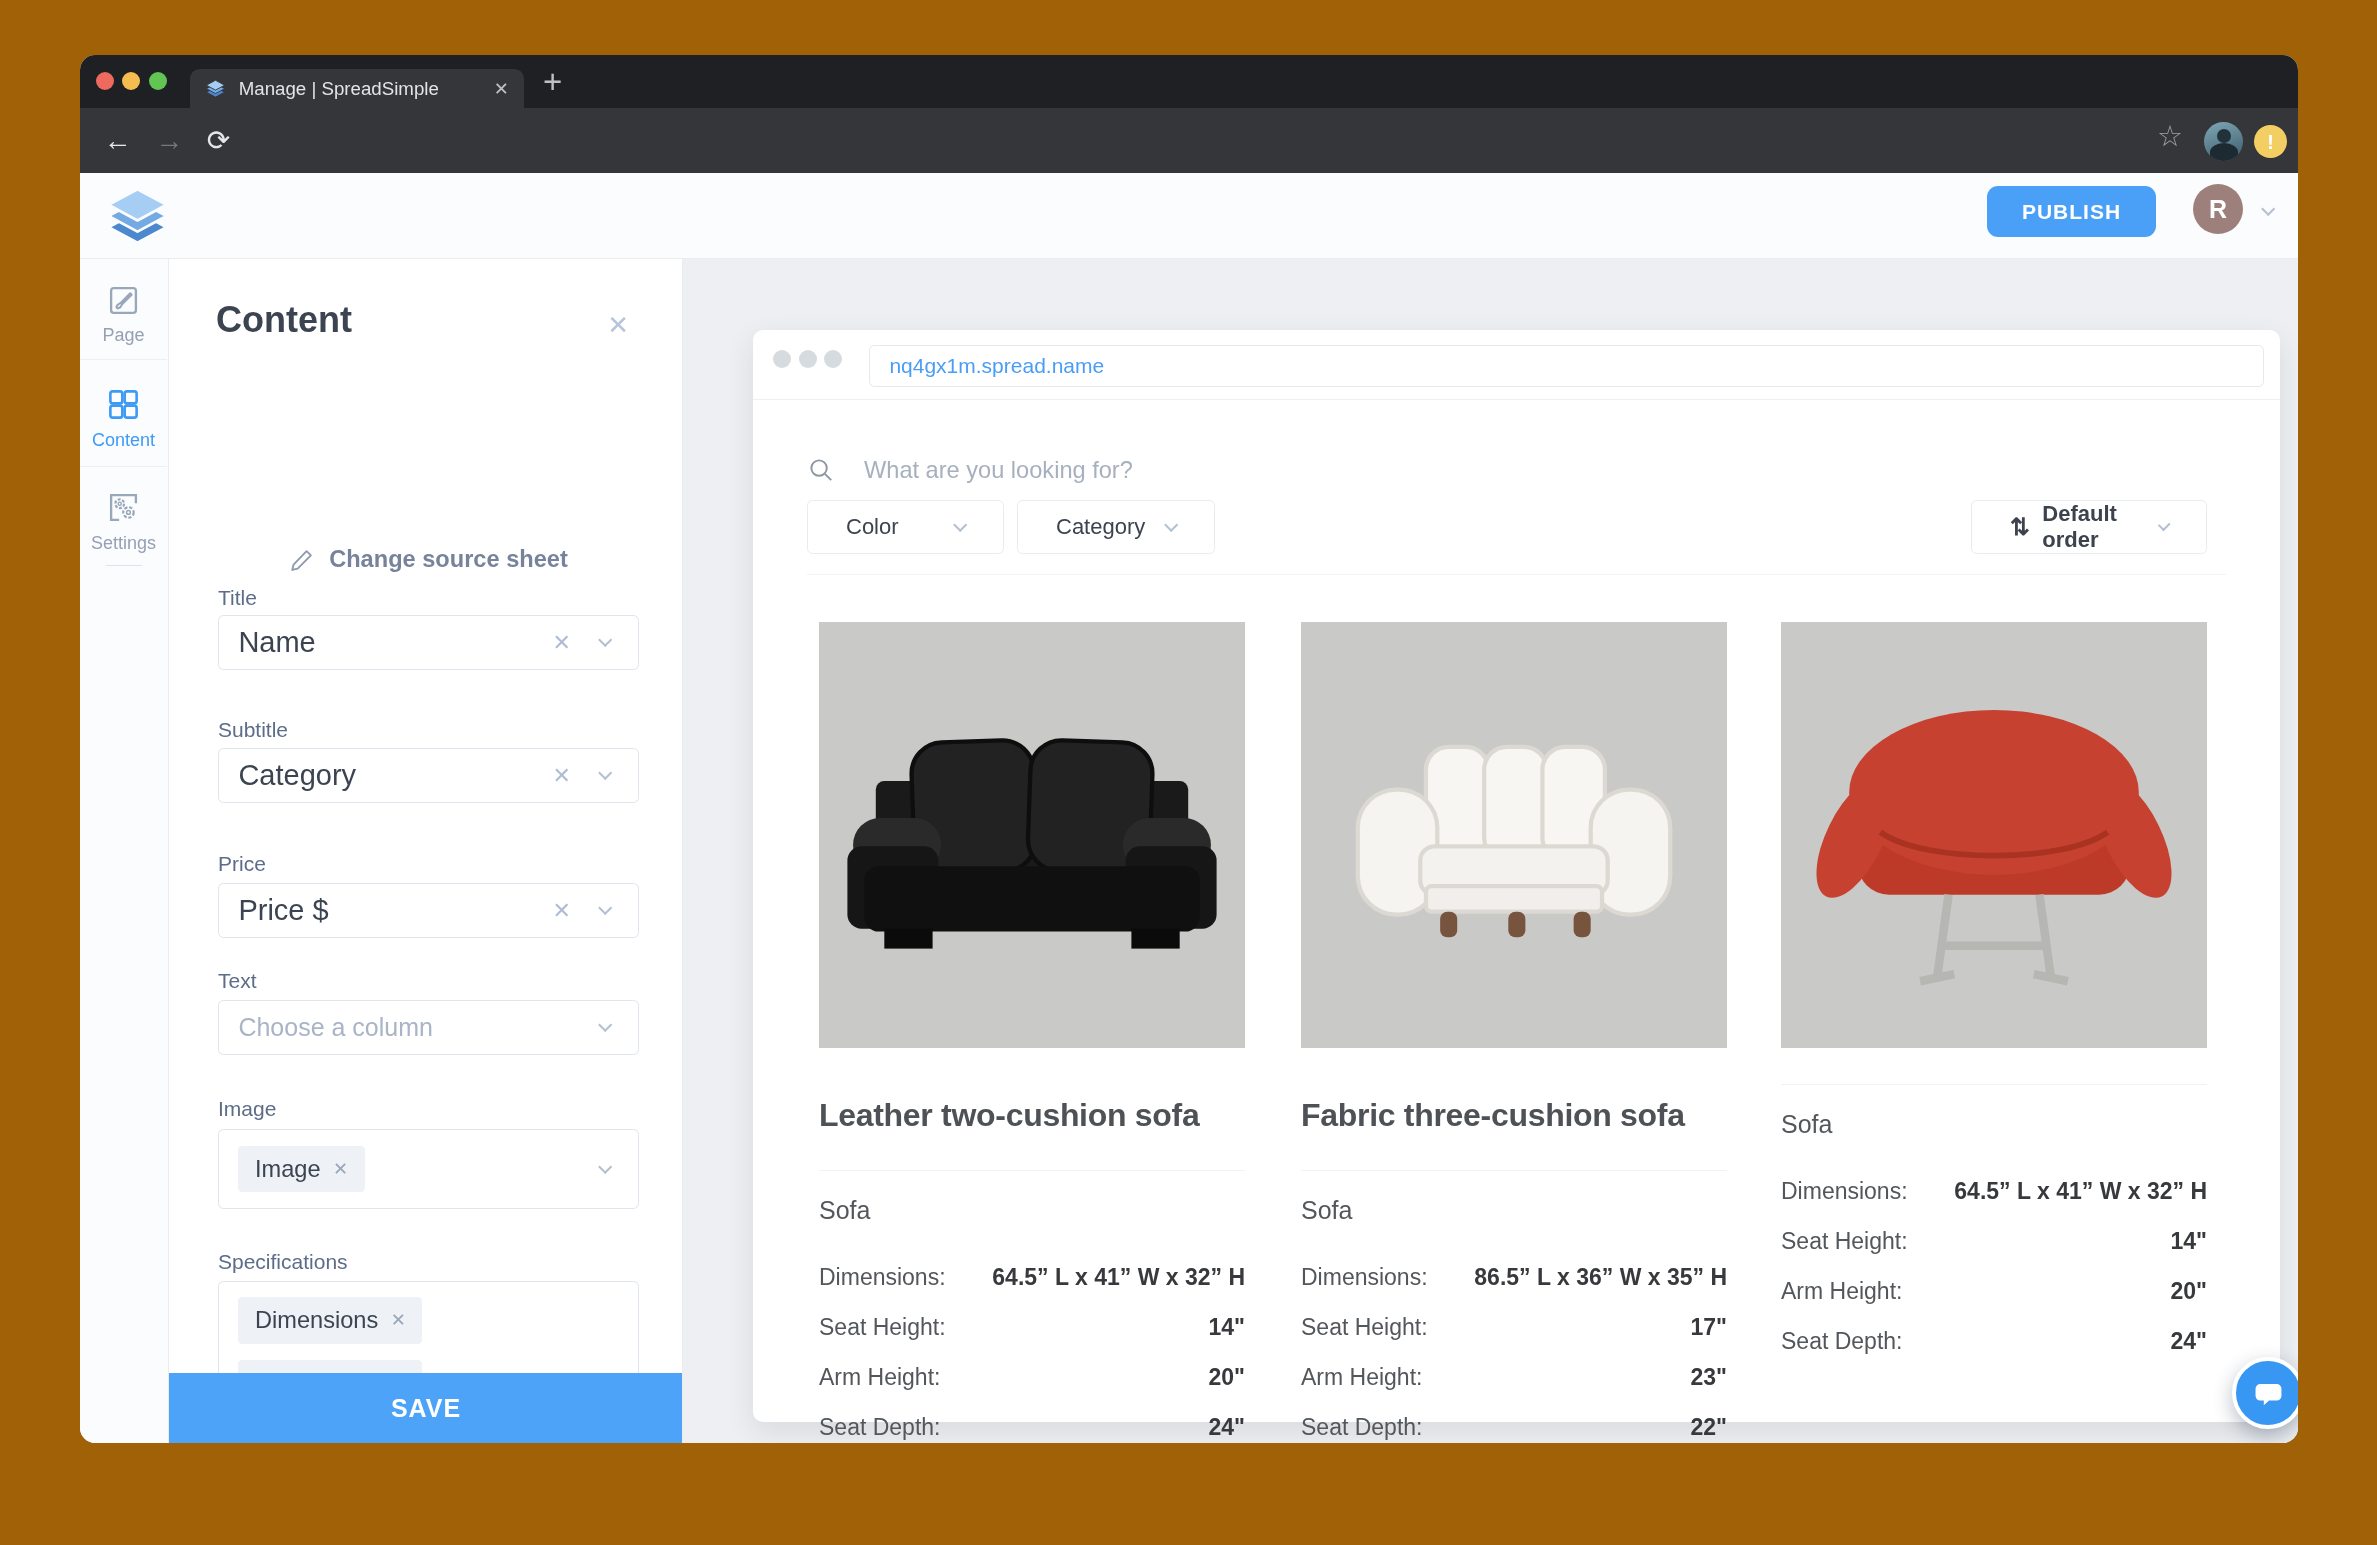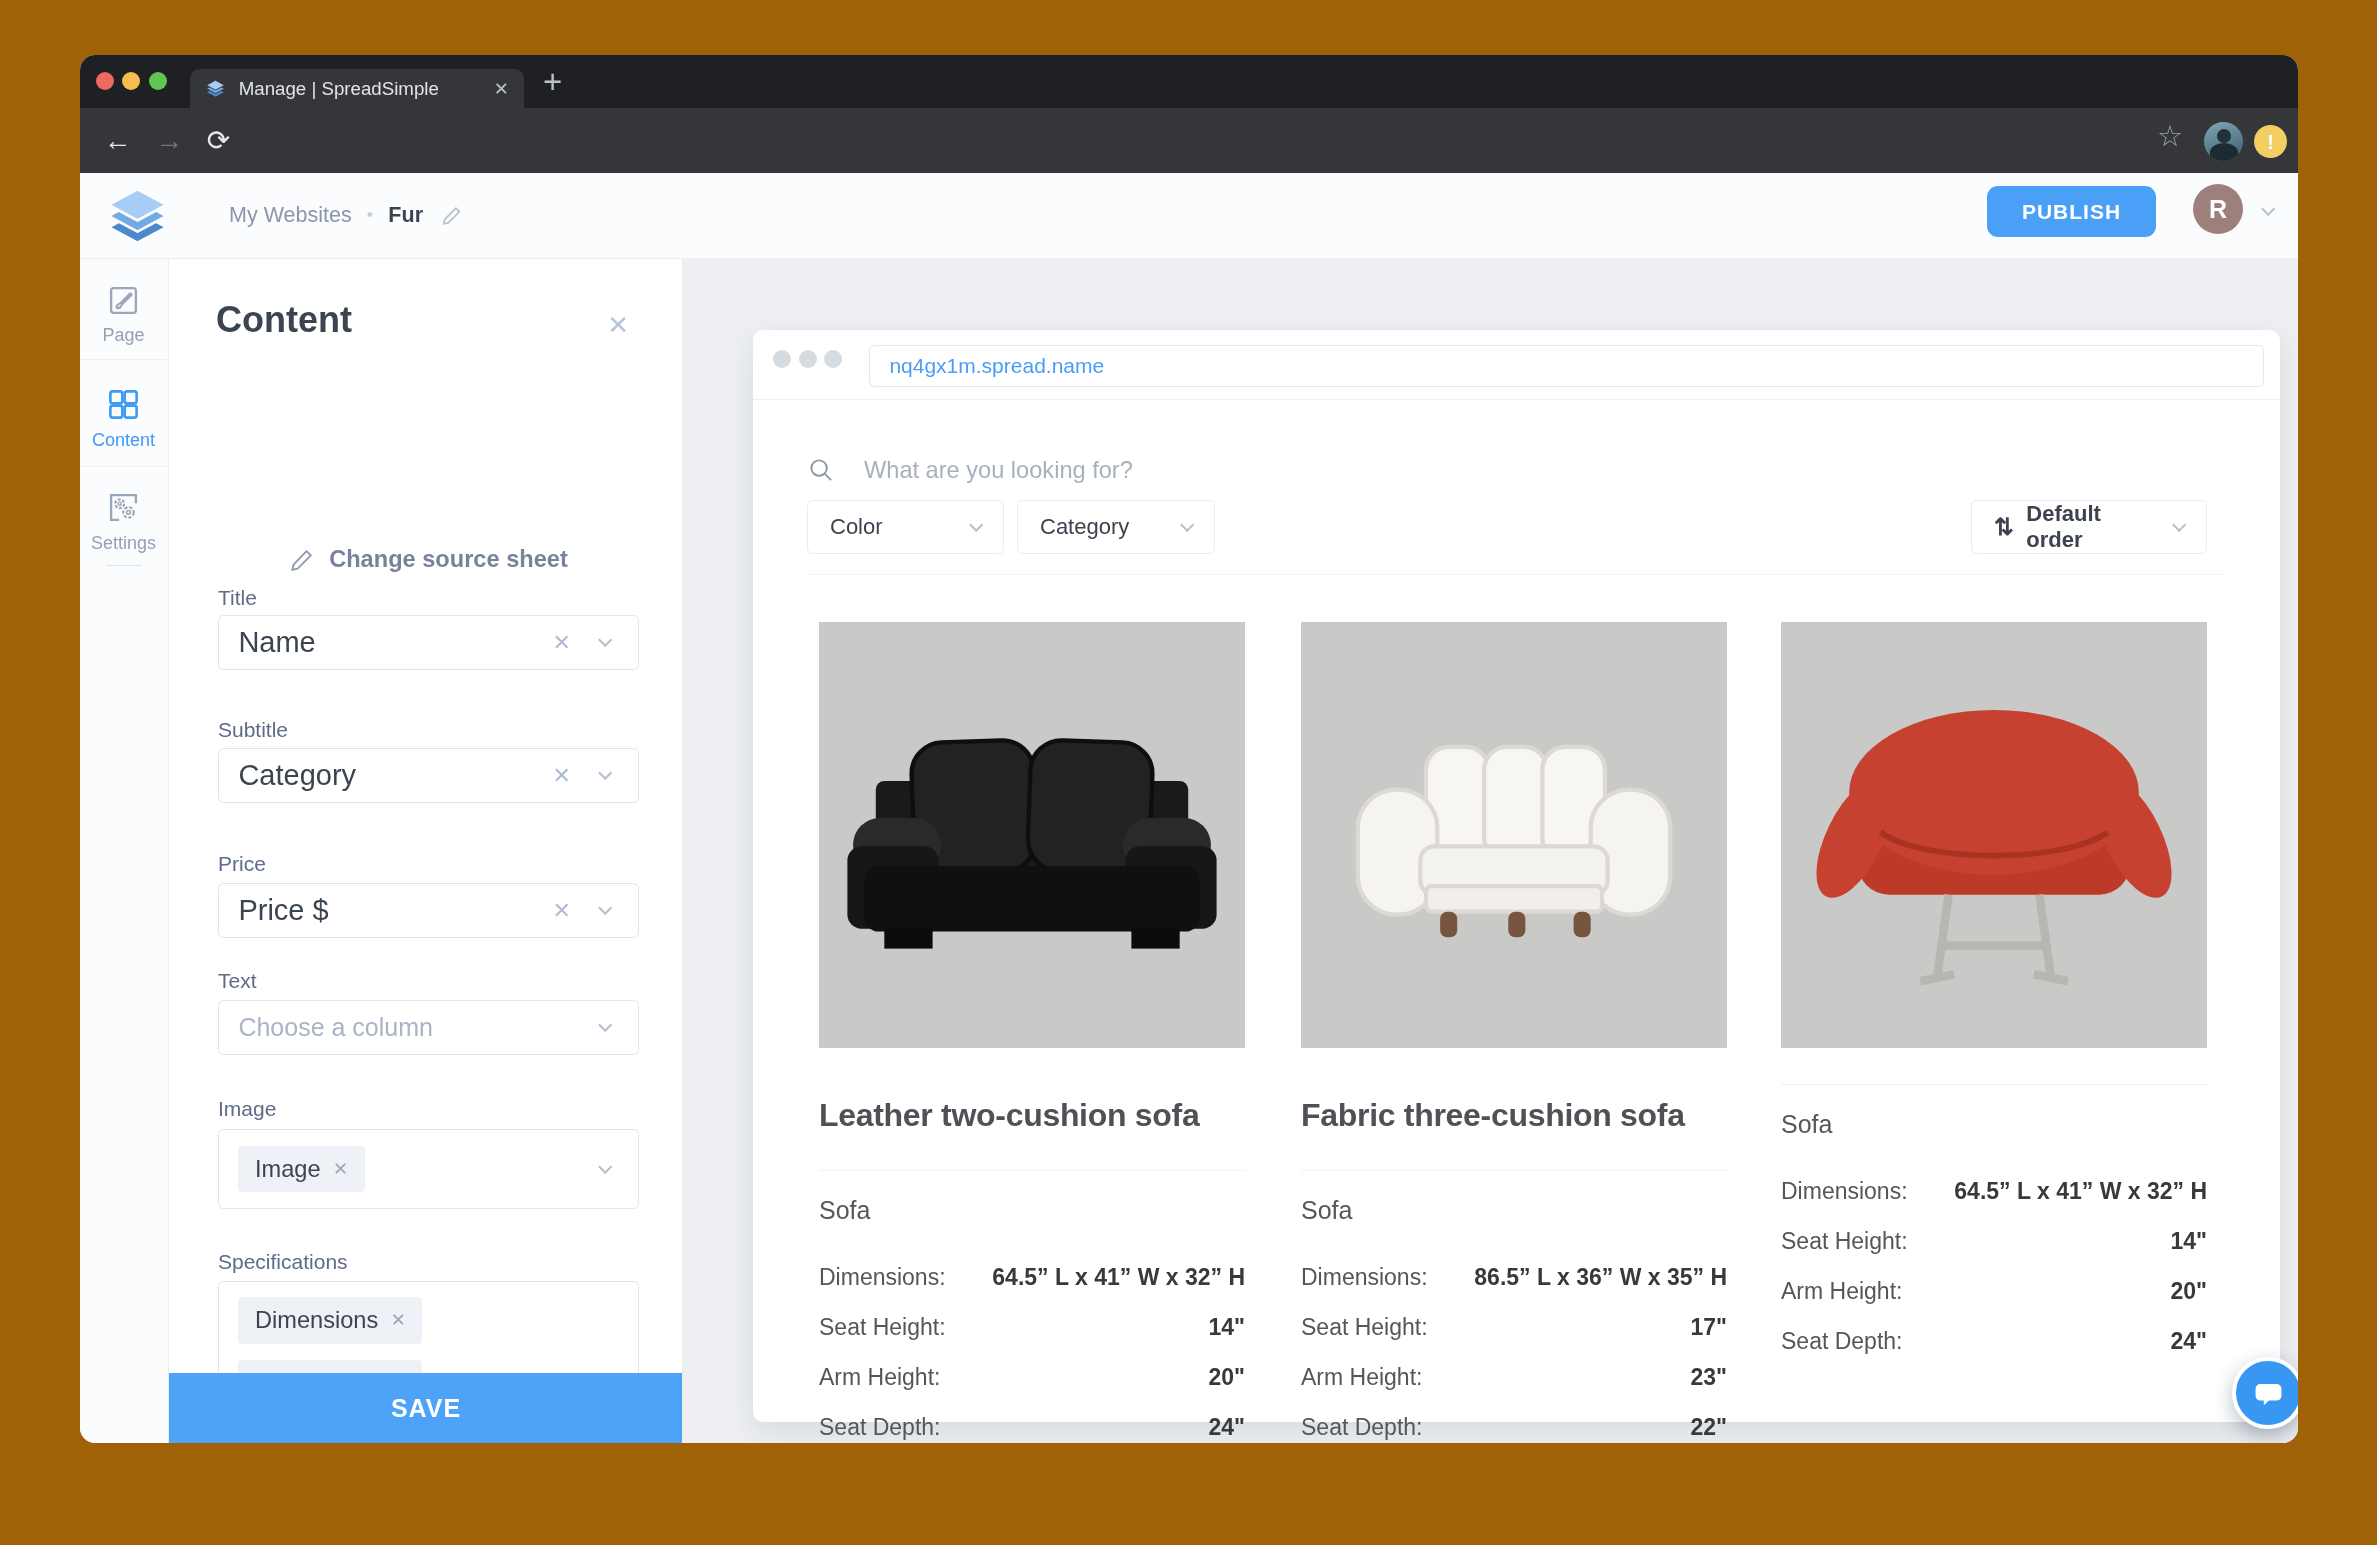--- a/index.html
+++ b/index.html
@@ -99,21 +99,21 @@
   .pcard { position:absolute; left:70px; top:71px; width:1527px; height:1092px; background:#fff;
            border-radius:10px; box-shadow:0 9.7px 28px rgba(40,50,60,0.10); }
   .pdot { position:absolute; top:20px; width:18px; height:18px; border-radius:50%; background:#d6dbdf; }
   .purl { position:absolute; left:116px; top:15.2px; width:1395px; height:42px; border:1.4px solid #e4e9ed;
           border-radius:5.5px; display:flex; align-items:center; padding:0 19.4px; }
   .purl span { font-size:21px; color:#4a9df5; }
   .pdivider { position:absolute; left:0; top:69px; width:100%; height:1.4px; background:#eef1f4; }
   .searchrow { position:absolute; left:54px; top:116px; height:49px; display:flex; align-items:center; gap:28px; }
   .searchrow .ph { font-size:23.6px; color:#a6b0be; }
   .fbox { position:absolute; top:170px; height:54px; background:#fff; border:1.4px solid #e8ecf0; border-radius:5.5px;
-          display:flex; align-items:center; padding:0 22px; }
+          display:flex; align-items:center; padding:0 38px; }
   .fbox .txt { font-size:22px; color:#3c434e; }
   .fbox .chev { margin-left:auto; margin-top:-2.8px; }
   .fb1 { left:54px; width:197px; }
   .fb2 { left:264px; width:198px; }
   .fb3 { left:1218px; width:236px; font-weight:600; gap:12.5px; }
   .fb3 .sorticon { font-size:23.6px; color:#3c434e; }
   .pdivider2 { position:absolute; left:54px; right:54px; top:244px; height:1.4px; background:#f1f3f5; }
 
   .prod { position:absolute; top:292px; width:426px; }
   .p1 { left:66px; } .p2 { left:548px; } .p3 { left:1028px; }
@@ -161,28 +161,20 @@
       <div class="profile-photo"></div>
       <div class="updbadge">!</div>
     </div>
 
     <div class="appheader">
       <svg class="logo" width="67" height="60" viewBox="0 0 120 100">
         <path d="M60 42 L112 70 L60 98 L8 70 Z" fill="#4c88cd" stroke="#fbfcfd" stroke-width="5" stroke-linejoin="round"></path>
         <path d="M60 22 L112 50 L60 78 L8 50 Z" fill="#74aae3" stroke="#fbfcfd" stroke-width="5" stroke-linejoin="round"></path>
         <path d="M60 2 L112 30 L60 58 L8 30 Z" fill="#a6cdf3" stroke="#fbfcfd" stroke-width="5" stroke-linejoin="round"></path>
       </svg>
-      <div class="crumbs">
-        <span class="crumb-root">My Websites</span>
-        <span class="crumb-dot">•</span>
-        <span class="crumb-cur">Fur</span>
-        <svg class="crumb-pencil" width="23.6" height="23.6" viewBox="0 0 24 24">
-          <path d="M16.2 4.2 l3.6 3.6 L8.4 19.2 l-4.6 1 1-4.6 Z" fill="none" stroke="#b7c1d1" stroke-width="1.8" stroke-linejoin="round"></path>
-        </svg>
-      </div>
       <button class="publish-btn">PUBLISH</button>
       <div class="user-avatar">R</div>
       <span class="user-chevron chev"></span>
     </div>
 
     <div class="sidebar">
       <div class="side-item si-page">
         <svg width="35" height="35" viewBox="0 0 24 24">
           <rect x="3.5" y="3.5" width="17" height="17" rx="1.8" fill="none" stroke="#9aa7bb" stroke-width="1.6"></rect>
           <path d="M7.2 16.8 c0-2.5 2-2.2 3-3.2 L16.6 7 l1 1 -6.4 6.4 c-1 1-0.7 3-3.2 3z" fill="none" stroke="#9aa7bb" stroke-width="1.4" stroke-linejoin="round"></path>

